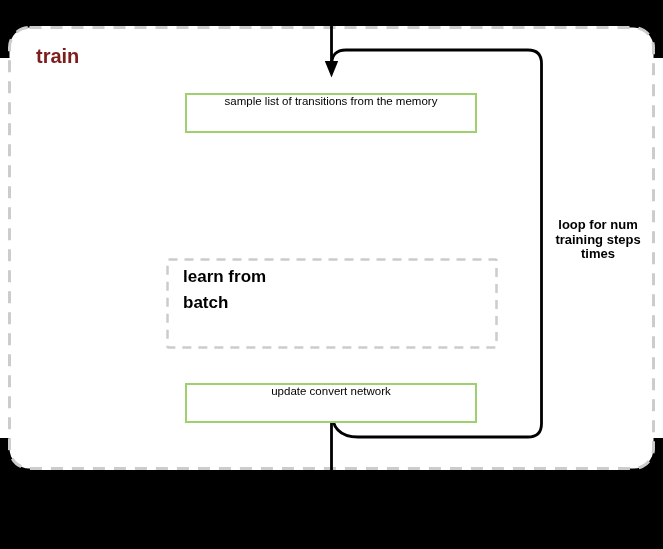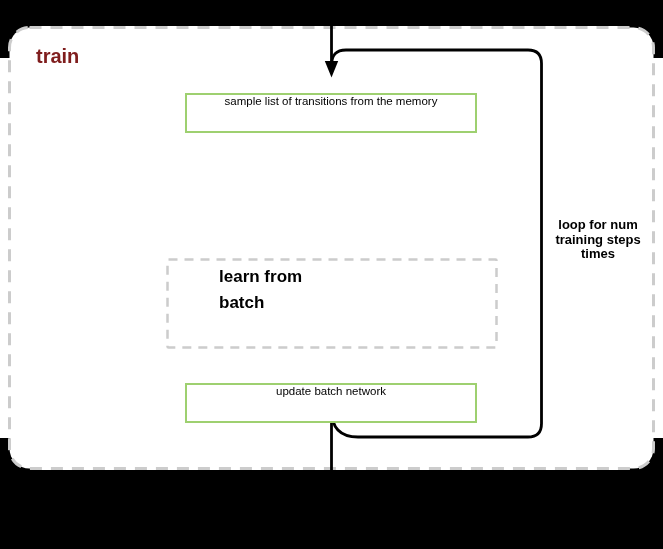--- a/index.html
+++ b/index.html
@@ -67,21 +67,20 @@
   #final-step { top: 367px; }
 
   #subprocess-label {
     left: 183px;
     top: 264px;
     width: 122px;
     font-size: 17px;
     font-weight: bold;
     line-height: 26px;
     color: #000;
-    margin-left: 36px;
   }
 
   #loop-label {
     left: 540px;
     top: 218px;
     width: 116px;
     font-size: 13px;
     font-weight: bold;
     line-height: 14.5px;
     text-align: center;
@@ -119,18 +118,18 @@
 
   <div id="step-1" class="step-box">
     <span>sample list of transitions from the memory</span>
   </div>
 
 
 
   <div id="subprocess-label" class="abs">learn from batch</div>
 
   <div id="final-step" class="step-box">
-    <span>update batch network</span>
+    <span>update convert network</span>
   </div>
 
   <div id="loop-label" class="abs">loop for num training steps times</div>
 
 </div>
 
 </body></html>

